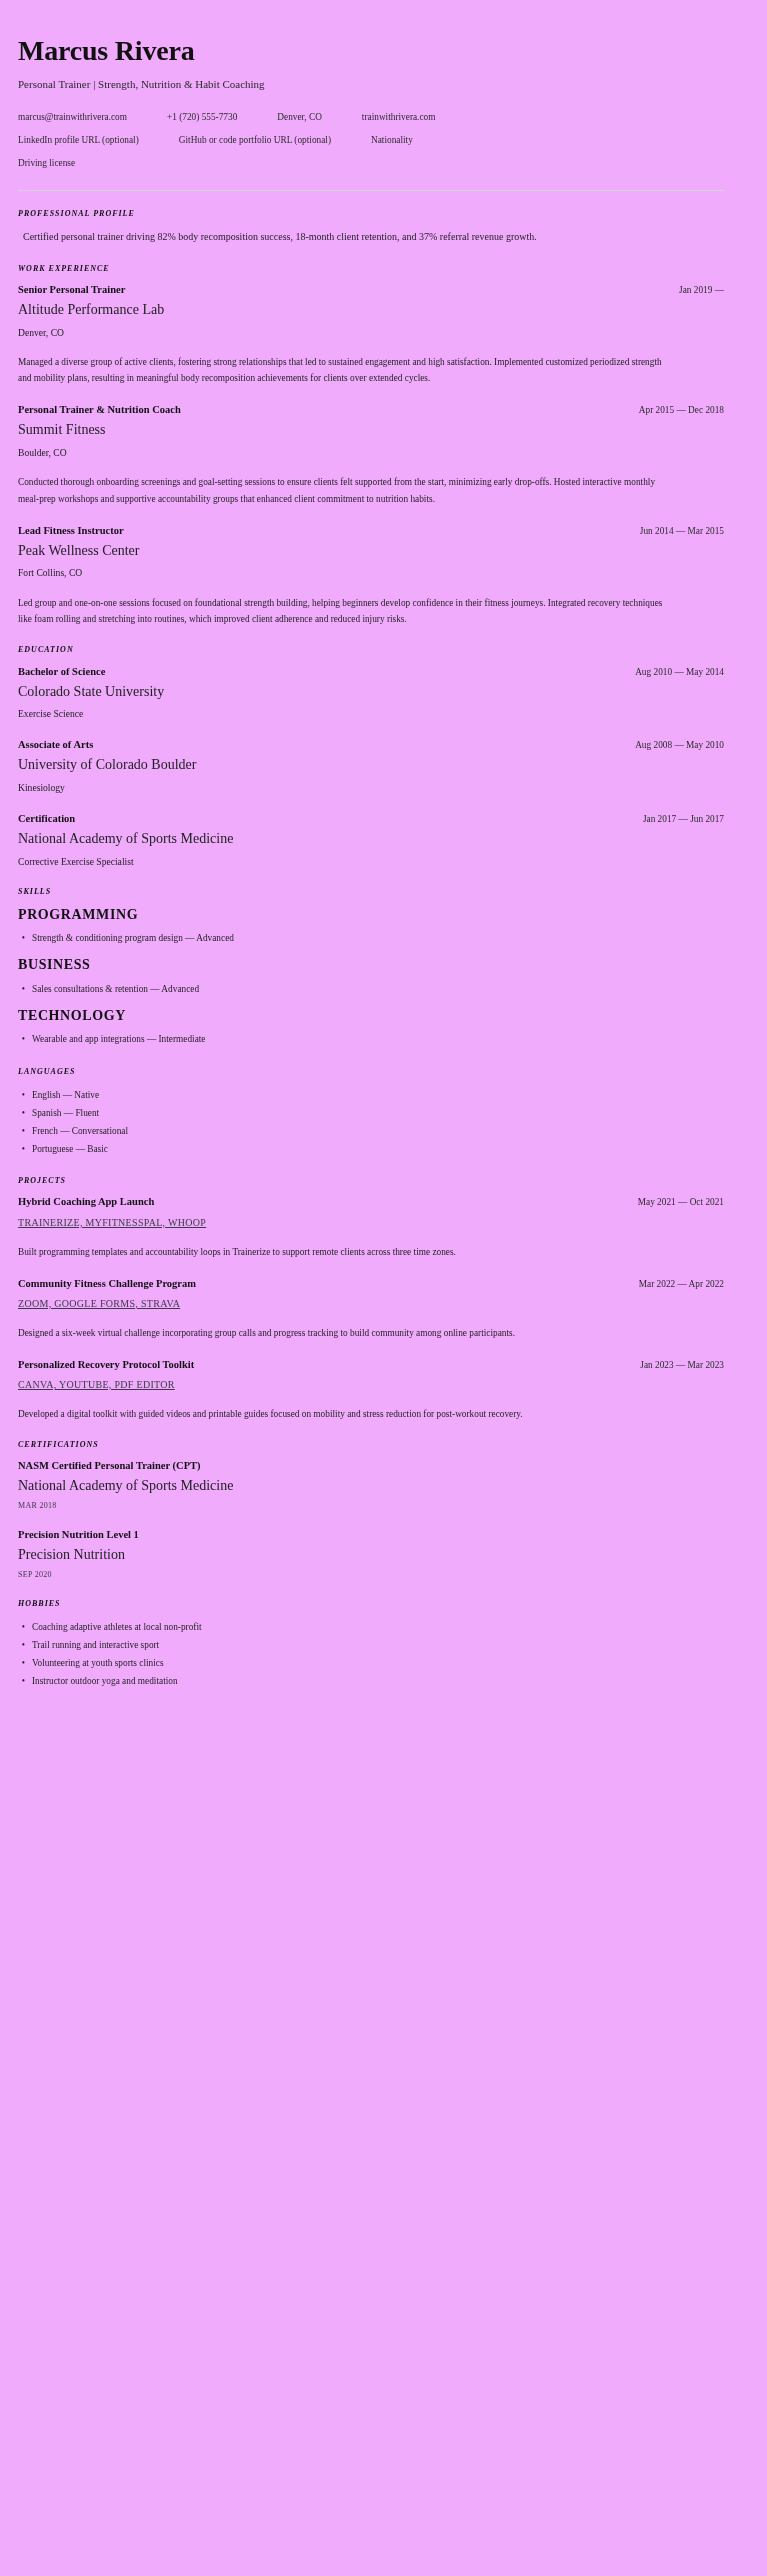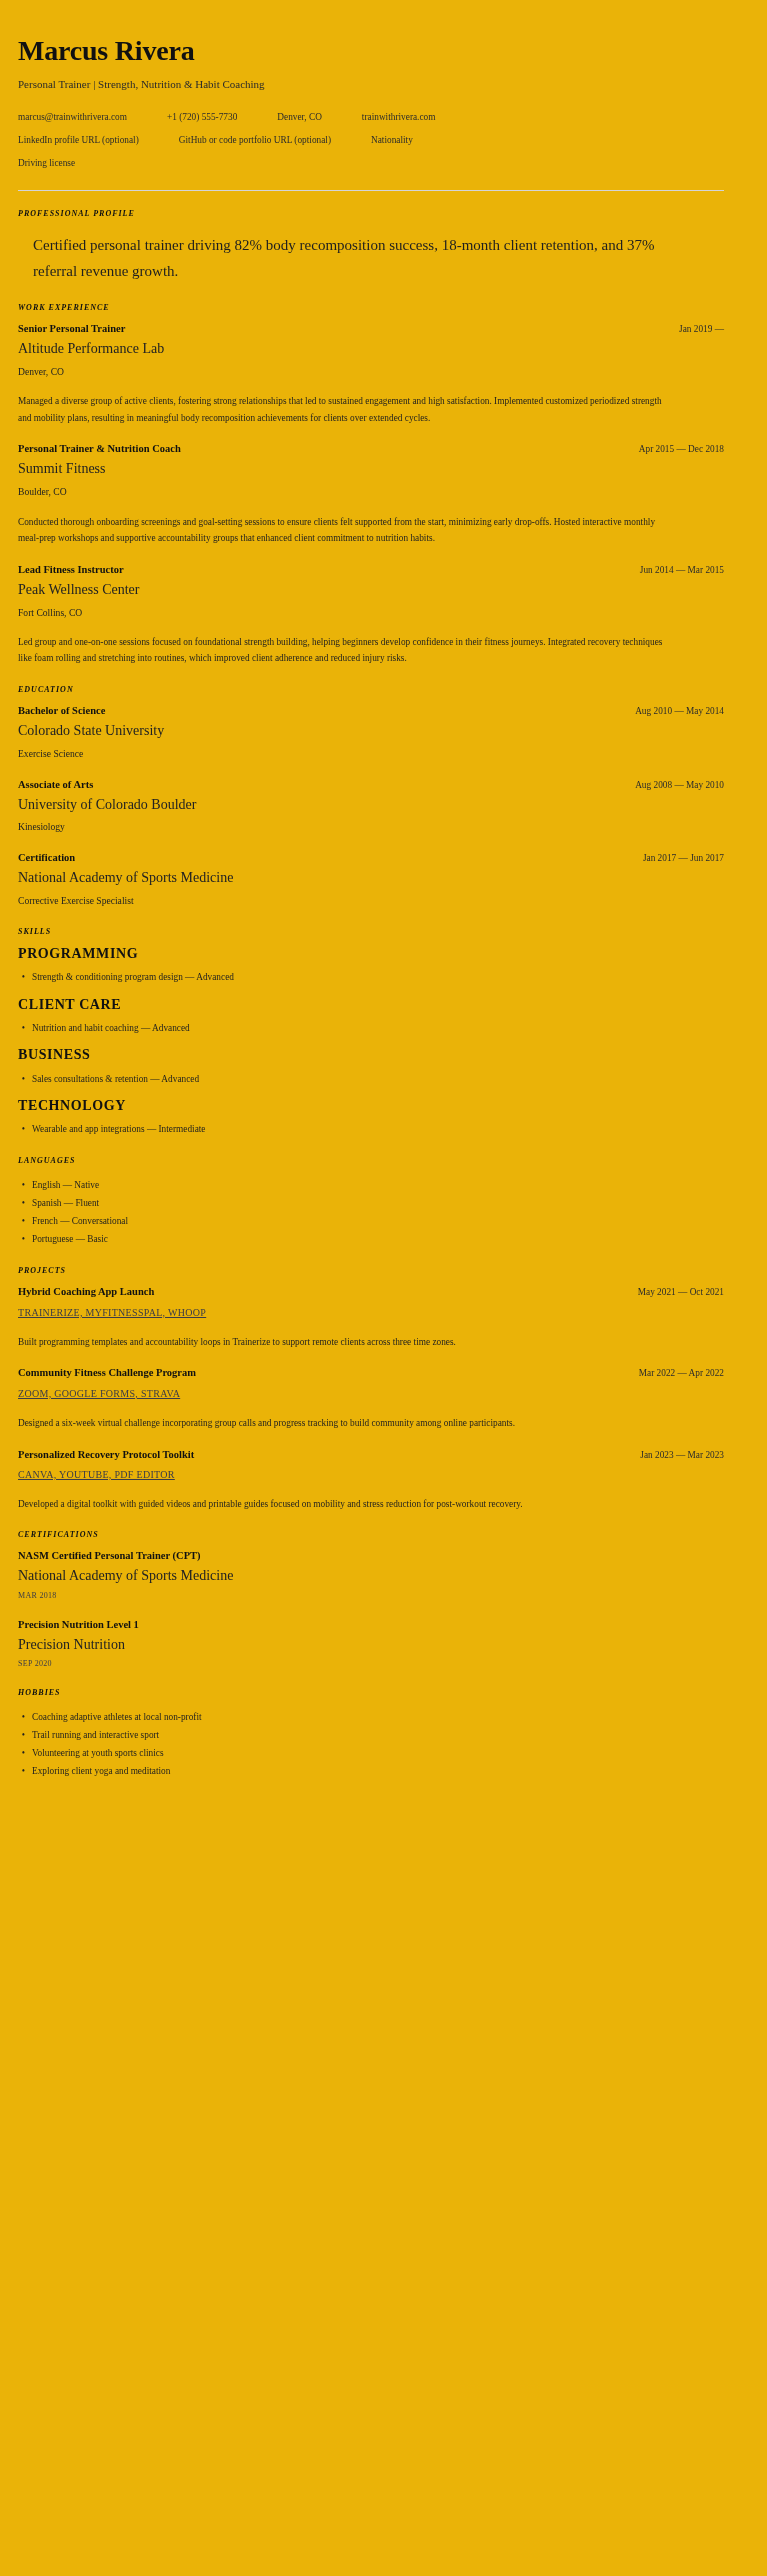--- a/index.html
+++ b/index.html
@@ -9,21 +9,21 @@
     background: #ffffff;
   }
   body {
     font-family: "Liberation Serif", "DejaVu Serif", serif;
     color: #1a1a1a;
     -webkit-font-smoothing: antialiased;
   }
   .page {
     width: 767px;
     min-height: 2576px;
-    background: #eab308;
+    background: #f0abfc;
     padding: 36px 43px 14px 18px;
   }
 
   
   .name {
     font-size: 28px;
     font-weight: 700;
     letter-spacing: -0.2px;
     line-height: 1.1;
     margin: 0 0 10.2px 0;
@@ -64,25 +64,25 @@
     font-weight: 700;
     letter-spacing: 1px;
     text-transform: uppercase;
     color: #111111;
     margin: 18px 0 10.2px 0;
     font-style: italic;
   }
   .section-title.first { margin-top: 0; }
 
   .summary-text {
-    font-size: 15px;
+    font-size: 10px;
     line-height: 1.72;
     color: #1f1f1f;
     max-width: 639px;
-    margin: 15px;
+    margin: 5px;
   }
 
   
   .entry { margin-bottom: 16.6px; }
   .entry:last-child { margin-bottom: 5.1px; }
 
   .entry-head {
     display: flex;
     justify-content: space-between;
     align-items: baseline;
@@ -274,26 +274,20 @@
   <section class="section">
     <div class="section-title">SKILLS</div>
 
     <div class="skill-group">
       <div class="skill-group-title">PROGRAMMING</div>
       <ul class="bullet-list">
         <li>Strength &amp; conditioning program design — Advanced</li>
       </ul>
     </div>
 
-    <div class="skill-group">
-      <div class="skill-group-title">CLIENT CARE</div>
-      <ul class="bullet-list">
-        <li>Nutrition and habit coaching — Advanced</li>
-      </ul>
-    </div>
 
     <div class="skill-group">
       <div class="skill-group-title">BUSINESS</div>
       <ul class="bullet-list">
         <li>Sales consultations &amp; retention — Advanced</li>
       </ul>
     </div>
 
     <div class="skill-group">
       <div class="skill-group-title">TECHNOLOGY</div>
@@ -363,18 +357,18 @@
       <div class="entry-small">SEP 2020</div>
     </div>
   </section>
 
   <section class="section">
     <div class="section-title">HOBBIES</div>
     <ul class="bullet-list">
       <li>Coaching adaptive athletes at local non-profit</li>
       <li>Trail running and interactive sport</li>
       <li>Volunteering at youth sports clinics</li>
-      <li>Exploring client yoga and meditation</li>
+      <li>Instructor outdoor yoga and meditation</li>
     </ul>
   </section>
 
 </div>
 
 
 </body></html>

